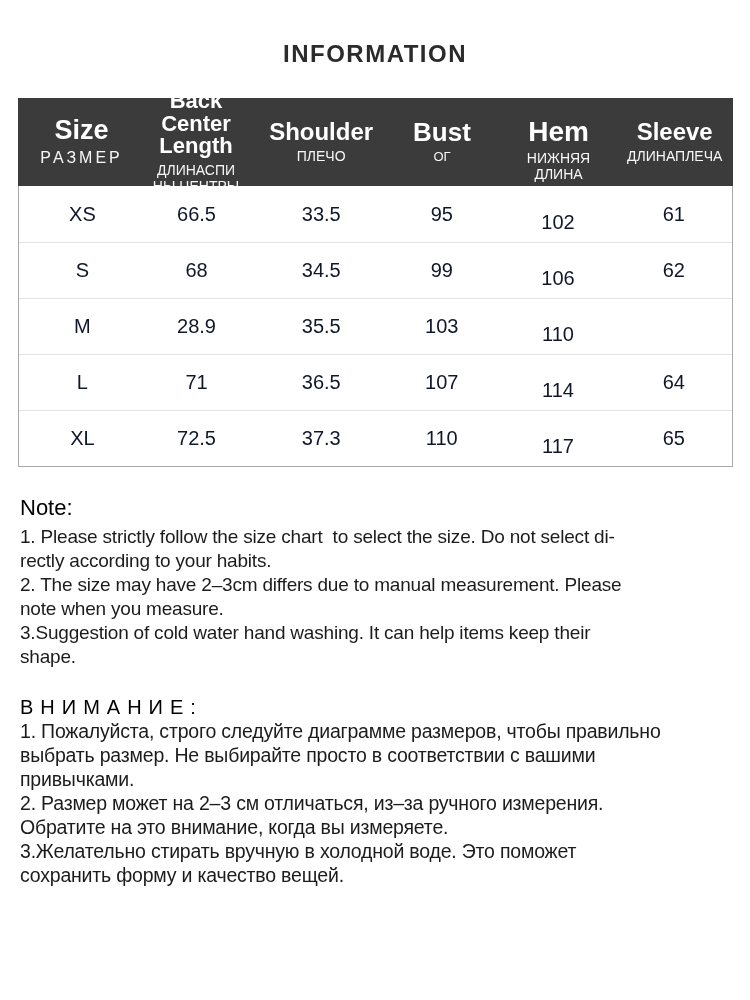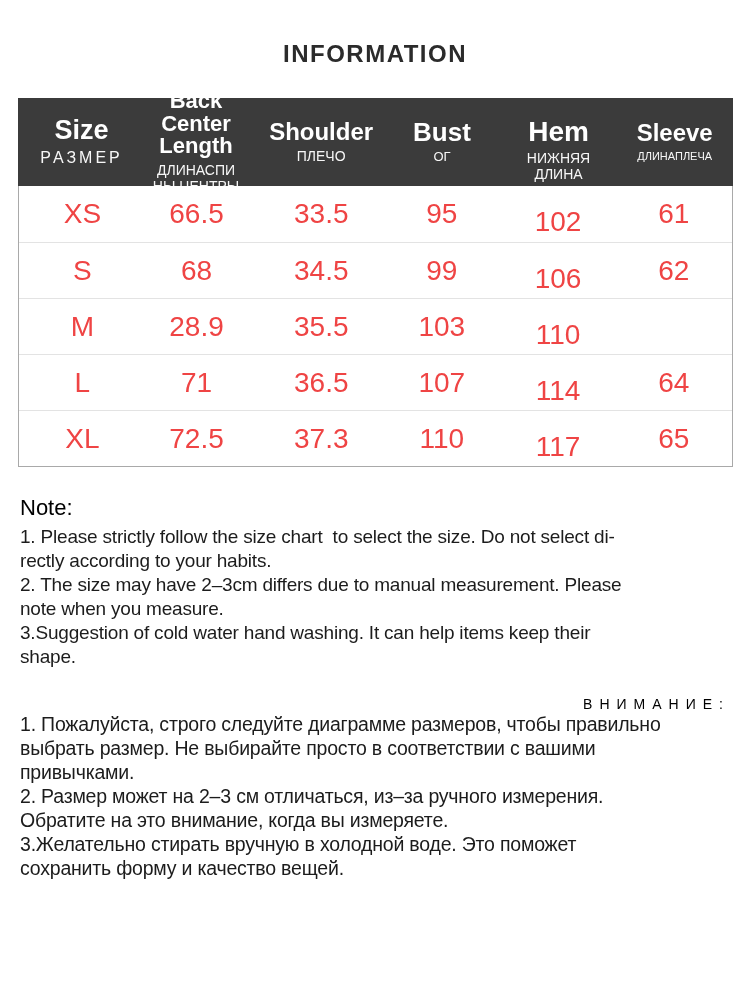--- a/index.html
+++ b/index.html
@@ -51,31 +51,31 @@
   .c1 .en { font-size: 22px; }
   .c2 .en { font-size: 24px; }
   .c3 .en { font-size: 26px; }
   .c4 .en { font-size: 28px; }
   .c5 .en { font-size: 24px; }
   .c0 .ru { font-size: 16px; letter-spacing: 3px; }
   .c1 .ru { font-size: 14px; }
   .c2 .ru { font-size: 14px; }
   .c3 .ru { font-size: 13px; }
   .c4 .ru { font-size: 14px; }
-  .c5 .ru { font-size: 11px; }
+  .c5 .ru { font-size: 14px; }
   .tbody {
     border: 1px solid #a9a9a9;
     border-top: none;
   }
   .tr {
     display: flex;
     align-items: center;
     height: 56px;
-    font-size: 28px;
-    color: #ef4444;
+    font-size: 20px;
+    color: #0f172a;
     border-top: 1px solid #e3e3e3;
   }
   .tr:first-child { border-top: none; }
   .td { text-align: center; }
   
   .text-block { margin: 0 20px; color: #1c1c1c; }
   .note-heading {
     margin-top: 28px;
     font-size: 22px;
     font-weight: 500;
@@ -83,25 +83,24 @@
   }
   .note-body {
     margin-top: 4px;
     font-size: 19px;
     line-height: 24px;
     letter-spacing: -0.2px;
     white-space: pre-wrap;
   }
   .attention-heading {
     margin-top: 27px;
-    font-size: 14px;
+    font-size: 20px;
     font-weight: 500;
     letter-spacing: 7px;
     color: #000000;
-    text-align: right;
   }
   .attention-body {
     font-size: 19.5px;
     line-height: 24px;
     letter-spacing: -0.2px;
     white-space: pre-wrap;
   }
 </style>
 </head>
 <body>

